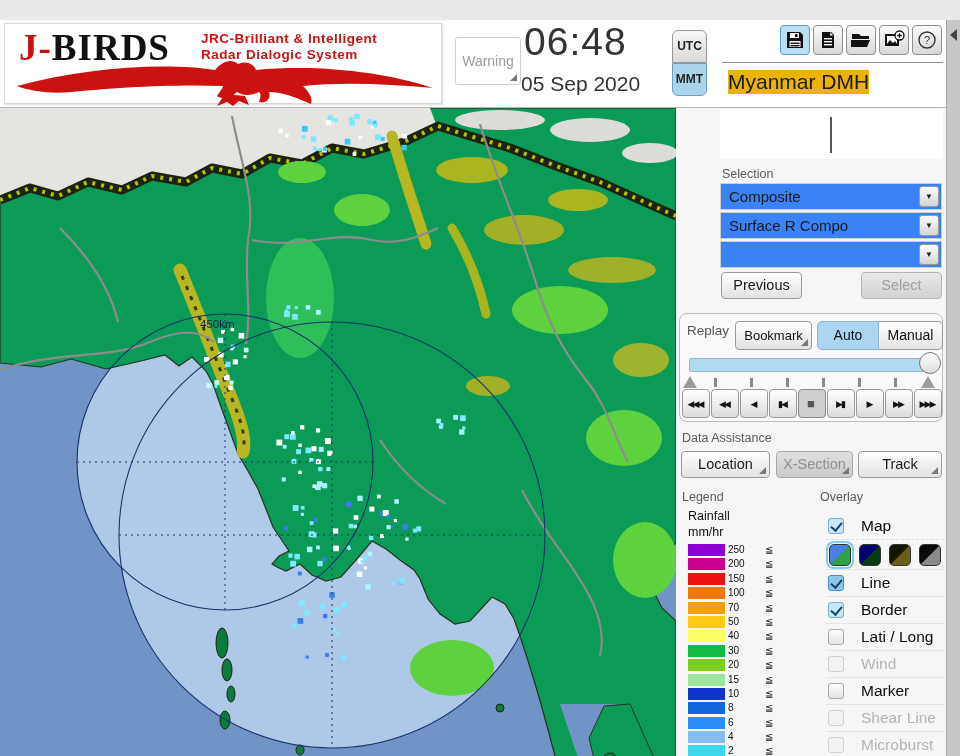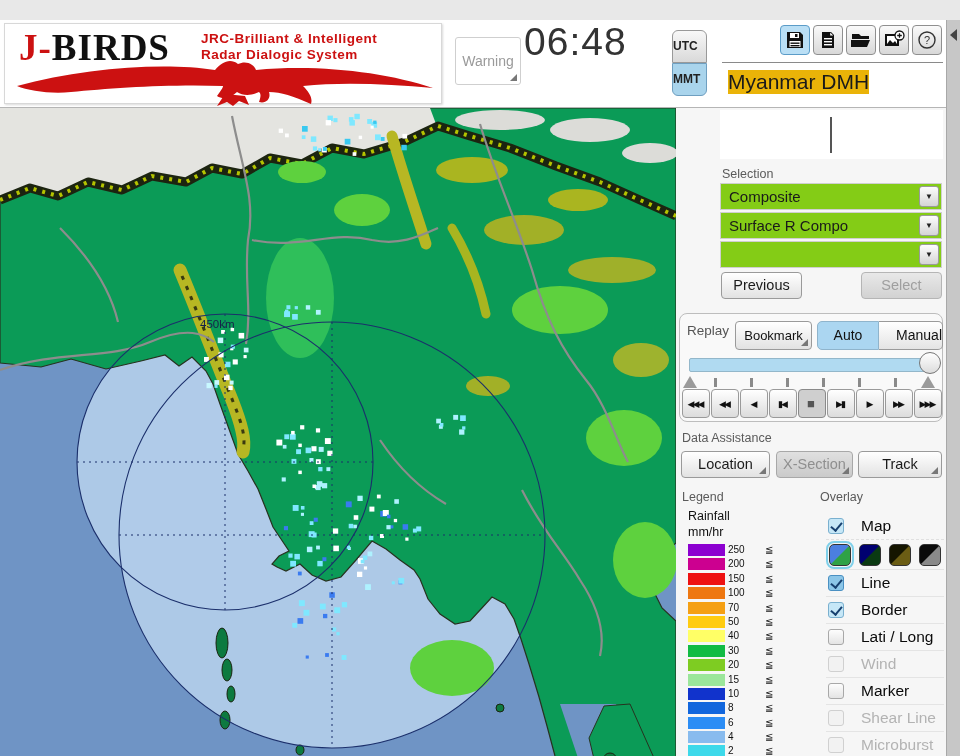--- a/index.html
+++ b/index.html
@@ -14,21 +14,21 @@
   .logo-sub { position:absolute; left:196px; font-weight:bold; font-size:13.5px; color:#cc1111; letter-spacing:.5px; }
   #logo-sub1 { top:7px; } #logo-sub2 { top:23px; }
   #eagle { position:absolute; left:8px; top:36px; }
 
   .btn3d { background:linear-gradient(#ffffff,#e2e2e2); border:1px solid #9a9a9a; border-radius:4px; cursor:pointer; }
   .corner::after { content:""; position:absolute; right:3px; bottom:3px; width:0; height:0; border-left:7px solid transparent; border-bottom:7px solid #777; }
 
   #warning-btn { position:absolute; left:455px; top:17px; width:66px; height:48px; background:#fff; border:1px solid #cfcfcf; border-radius:3px; color:#9a9a9a; font-size:14px; text-align:center; line-height:46px; }
   #clock-time { position:absolute; left:524px; top:0px; width:142px; font-size:39px; color:#333; letter-spacing:1px; }
   #clock-date { position:absolute; left:521px; top:52px; width:150px; font-size:21px; color:#333; }
-  .tz-btn { position:absolute; left:672px; width:35px; height:33px; font-size:12px; font-weight:bold; color:#222; line-height:31px; border:1px solid #999; }
+  .tz-btn { position:absolute; left:672px; width:35px; height:33px; font-size:12px; font-weight:bold; color:#222; text-align:center; line-height:31px; border:1px solid #999; }
   #utc-btn { top:10px; border-radius:6px 6px 0 0; background:linear-gradient(#f8f8f8,#d9d9d9); }
   #mmt-btn { top:43px; border-radius:0 0 6px 6px; background:#a9d4ec; border-color:#6f9fc0; }
 
   .tool-btn { position:absolute; top:5px; width:30px; height:30px; background:linear-gradient(#fafafa,#d8d8d8); border:1px solid #8f8f8f; border-radius:4px; display:flex; align-items:center; justify-content:center; }
   #tb-save { left:780px; background:#badff5; border-color:#5b9cc8; }
   #tb-print { left:813px; } #tb-open { left:846px; } #tb-capture { left:879px; } #tb-help { left:912px; }
   #hdr-sep { position:absolute; left:722px; top:42px; width:221px; height:1px; background:#8a8a8a; }
   #station { position:absolute; left:728px; top:50px; font-size:21px; color:#1a1a1a; background:#eab308; }
 
   
@@ -40,34 +40,34 @@
   #zoom-track { position:absolute; left:683px; top:122px; width:17px; height:116px; background:#e6e6e4; border:1px solid #b0b0b0; border-radius:2px; }
   #zoom-groove { position:absolute; left:7px; top:4px; width:2px; height:104px; background:#9aa49a; }
   #zoom-handle { position:absolute; left:679px; top:228px; width:25px; height:13px; background:linear-gradient(#fbfbfb,#cfcfcf); border:1px solid #8a8a8a; border-radius:3px; }
 
   
   #panel { position:absolute; left:676px; top:88px; width:270px; height:668px; background:#f6f6f6; }
   #input-box { position:absolute; left:720px; top:90px; width:223px; height:49px; background:#fff; }
   #input-caret { position:absolute; left:110px; top:7px; width:2px; height:36px; background:#555; }
   .sec-label { position:absolute; font-size:12.5px; color:#5a5a5a; }
   #selection-label { left:722px; top:147px; }
-  .dropdown { position:absolute; left:720px; width:222px; height:27px; background:#84cc16; border:1px solid #cfcfcf; }
+  .dropdown { position:absolute; left:720px; width:222px; height:27px; background:#3b82f6; border:1px solid #cfcfcf; }
   #dd1 { top:163px; } #dd2 { top:192px; } #dd3 { top:221px; }
   .dd-text { position:absolute; left:8px; top:4px; font-size:15px; color:#1a1a1a; }
   .dd-btn { position:absolute; right:2px; top:2px; width:20px; height:21px; background:linear-gradient(#fdfdfd,#d5d5d5); border:1px solid #9a9a9a; border-radius:3px; font-size:8px; color:#222; text-align:center; line-height:20px; }
   .push-btn { position:absolute; height:27px; font-size:14.5px; color:#1a1a1a; text-align:center; line-height:25px; }
   #previous-btn { left:721px; top:252px; width:81px; }
   #select-btn { left:861px; top:252px; width:81px; background:linear-gradient(#e8e8e8,#d2d2d2); color:#9f9f9f; border:1px solid #b5b5b5; border-radius:4px; }
 
   
   #replay-box { position:absolute; left:679px; top:293px; width:264px; height:109px; background:#f9f9f9; border:1px solid #bdbdbd; border-radius:8px; }
   #replay-label { position:absolute; left:7px; top:9px; font-size:13.5px; color:#555; }
   #bookmark-btn { position:absolute; left:55px; top:7px; width:77px; height:29px; font-size:13px; color:#111; text-align:center; line-height:27px; }
   #auto-btn { position:absolute; left:137px; top:7px; width:62px; height:29px; background:#abd6f1; border:1px solid #8fb4cc; border-radius:5px 0 0 5px; font-size:14px; color:#111; text-align:center; line-height:27px; }
-  #manual-btn { position:absolute; left:199px; top:7px; width:64px; height:29px; background:linear-gradient(#ffffff,#e4e4e4); border:1px solid #9a9a9a; border-left:none; border-radius:0 5px 5px 0; font-size:14px; color:#111; text-align:right; line-height:27px; }
+  #manual-btn { position:absolute; left:199px; top:7px; width:64px; height:29px; background:linear-gradient(#ffffff,#e4e4e4); border:1px solid #9a9a9a; border-left:none; border-radius:0 5px 5px 0; font-size:14px; color:#111; text-align:center; line-height:27px; }
   #replay-slider { position:absolute; left:9px; top:44px; width:246px; height:14px; background:#b0daf1; border:1px solid #93b7ca; border-radius:2px; }
   #slider-handle { position:absolute; left:239px; top:38px; width:22px; height:22px; border-radius:50%; background:linear-gradient(#ffffff,#dcdcdc); border:1px solid #777; }
   .tick { position:absolute; top:64px; width:3px; height:9px; background:#8a8a8a; }
   .tri { position:absolute; top:62px; width:0; height:0; border-left:7px solid transparent; border-right:7px solid transparent; border-bottom:12px solid #9a9a9a; }
   #tri-left { left:3px; } #tri-right { left:241px; }
   #transport { position:absolute; left:2px; top:75px; width:260px; height:30px; display:flex; gap:1px; }
   .t-btn { flex:1; height:29px; background:linear-gradient(#ffffff,#dcdcdc); border:1px solid #9a9a9a; border-radius:4px; display:flex; align-items:center; justify-content:center; font-size:9px; letter-spacing:-2px; color:#111; padding-right:2px; }
   .t-btn.pressed { background:#cfcfcf; border-color:#8a8a8a; }
   .t-btn.stop-glyph { font-size:13px; letter-spacing:0; color:#555; }
 
@@ -120,20 +120,21 @@
       <div id="logo-sub1" class="logo-sub">JRC-Brilliant &amp; Intelligent</div>
       <div id="logo-sub2" class="logo-sub">Radar  Dialogic  System</div>
       <svg id="eagle" width="424" height="46" viewBox="0 0 424 46">
         <path fill="#cc1111" d="M4,26 C70,8 150,2 202,10 C209,2 217,-2 225,4 C233,0 241,4 243,10 C305,4 372,12 420,28 C376,24 328,22 290,26 C296,32 300,38 298,44 C280,36 268,32 256,32 C258,38 254,44 246,42 C248,36 248,34 246,32 C238,36 230,36 224,32 C218,38 210,40 204,36 C208,30 210,28 210,26 C158,24 98,28 58,32 C38,34 16,31 4,26 Z"></path>
         <path fill="#cc1111" d="M212,34 L204,46 L214,42 L220,46 L226,41 L236,45 L232,36 Z"></path>
       </svg>
     </div>
 
     <div id="warning-btn" class="corner">Warning</div>
     <div id="clock-time">06:48</div>
+    <div id="clock-date">05 Sep 2020</div>
     <div id="utc-btn" class="tz-btn">UTC</div>
     <div id="mmt-btn" class="tz-btn">MMT</div>
 
     <div id="tb-save" class="tool-btn">
       <svg width="20" height="20" viewBox="0 0 20 20">
           <path fill="#111" d="M2,2 h13 l3,3 v13 h-16 Z"></path>
           <rect x="5" y="3" width="9" height="5" fill="#fff"></rect>
           <rect x="10" y="4" width="2.5" height="3" fill="#111"></rect>
           <rect x="4.5" y="11" width="11" height="6" fill="#fff"></rect>
           <rect x="5.5" y="12.5" width="9" height="1.4" fill="#111"></rect>

